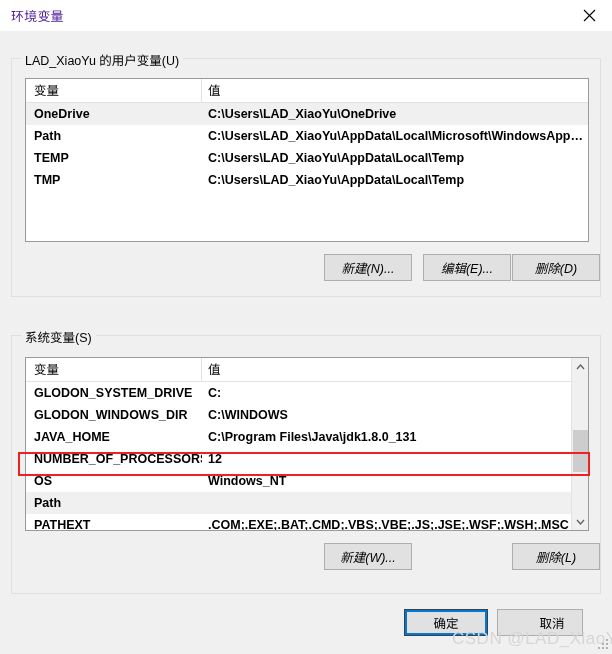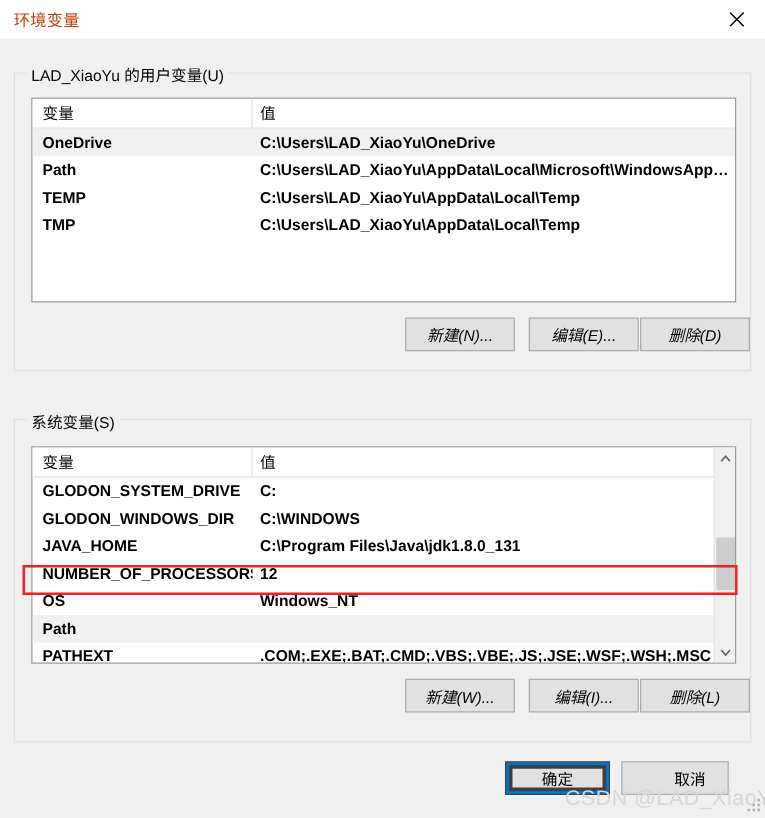--- a/index.html
+++ b/index.html
@@ -18,21 +18,21 @@
   
   .titlebar {
     position: absolute; left: 0; top: 0;
     width: 612px; height: 31px;
     background: #ffffff;
     display: flex; align-items: center;
   }
   .title-text {
     margin-left: 11px;
     font-size: 13px;
-    color: #c2410c;
+    color: #4c1d95;
     letter-spacing: .2px;
   }
   .close-btn {
     position: absolute; right: 0; top: 0;
     width: 45px; height: 31px;
     display: flex; align-items: center; justify-content: center;
     cursor: default;
   }
   .close-btn svg { display: block; }
 
@@ -160,21 +160,21 @@
   #user-edit { left: 411px; top: 195px; }
   #user-del  { left: 500px; top: 195px; }
 
   #sys-new  { left: 312px; top: 207px; }
   #sys-edit { left: 411px; top: 207px; }
   #sys-del  { left: 500px; top: 207px; }
 
   #ok-btn {
     left: 404px; top: 578px; width: 84px; height: 27px;
     background: #e1e1e1;
-    border: 6px solid #404040;
+    border: 3px solid #404040;
     outline: 2px solid #0078d7;
     outline-offset: -3px;
   }
   #cancel-btn {
     left: 497px; top: 578px; width: 86px; height: 27px; padding-left: 24px;
   }
 
   
   .annotation-box {
     position: absolute;
@@ -304,21 +304,20 @@
         <div class="sb-thumb"></div>
         <div class="sb-arrow down">
           <svg width="9" height="6" viewBox="0 0 9 6">
               <polyline points="1,1 4.5,5 8,1" fill="none" stroke="#606060" stroke-width="1.3"></polyline>
             </svg>
         </div>
       </div>
     </div>
 
     <div class="btn btn-row" id="sys-new">新建(W)...</div>
-    <div class="btn btn-row" id="sys-edit">编辑(I)...</div>
     <div class="btn btn-row" id="sys-del">删除(L)</div>
   </div>
 
   <div class="btn" id="ok-btn">确定</div>
   <div class="btn" id="cancel-btn">取消</div>
 
   <div class="watermark">CSDN @LAD_XiaoYu</div>
 
   <div class="resize-grip">
     <i style="left:9px; top:0px;"></i>

